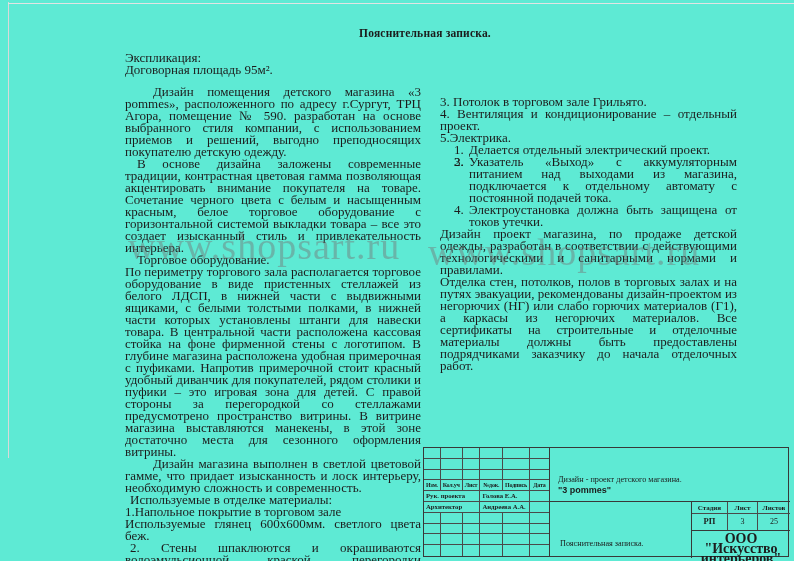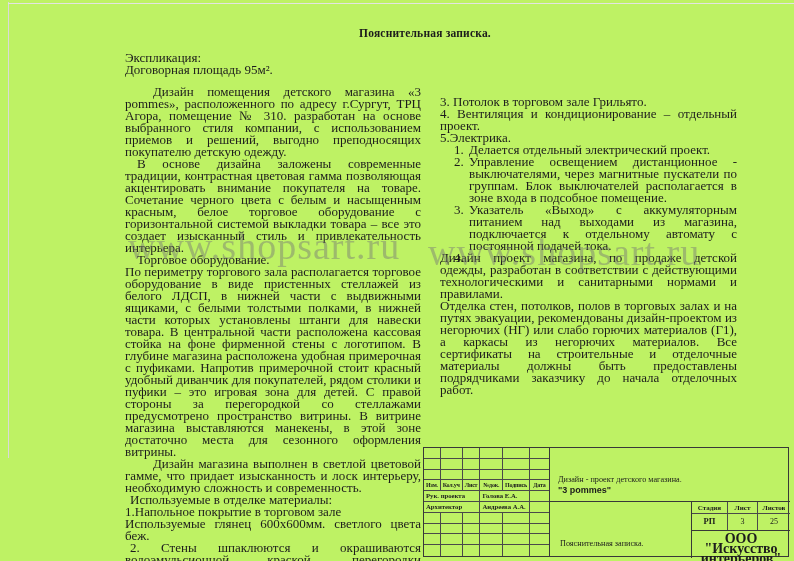--- a/index.html
+++ b/index.html
@@ -1,18 +1,18 @@
 <!DOCTYPE html>
 <html><head>
 <meta charset="utf-8">
 <style>
   html,body{margin:0;padding:0;}
   body{width:794px;height:561px;background:#ffffff;overflow:hidden;
        font-family:"Liberation Serif", serif;color:#1c1c1c;}
-  .screen{position:relative;width:794px;height:561px;background:#bef264;}
+  .screen{position:relative;width:794px;height:561px;background:#5eead4;}
 
   
   .edge-left{position:absolute;left:8px;top:2px;width:1px;height:456px;background:#d9d9d9;}
   .edge-top{position:absolute;left:8px;top:3px;height:1px;right:0;background:#e3e3e3;}
 
   
   .doc-title{position:absolute;top:27px;left:110px;width:630px;text-align:center;
              font-size:11.5px;font-weight:bold;letter-spacing:.2px;}
 
   
@@ -76,21 +76,21 @@
 <div class="screen">
 
   <div class="edge-left"></div>
   <div class="edge-top"></div>
 
   <div class="doc-title">Пояснительная записка.</div>
 
   <div class="col col-left">
     <p class="p">Экспликация:</p>
     <p class="p">Договорная площадь 95м².</p>
-    <p class="p gap-above ind-lg">Дизайн помещения детского магазина «3 pommes», расположенного по адресу г.Сургут, ТРЦ Агора, помещение № 310. разработан на основе выбранного стиля компании, с использованием приемов и решений, выгодно преподносящих покупателю детскую одежду.</p>
+    <p class="p gap-above ind-lg">Дизайн помещения детского магазина «3 pommes», расположенного по адресу г.Сургут, ТРЦ Агора, помещение № 590. разработан на основе выбранного стиля компании, с использованием приемов и решений, выгодно преподносящих покупателю детскую одежду.</p>
     <p class="p ind-md">В основе дизайна заложены современные традиции, контрастная цветовая гамма позволяющая акцентировать внимание покупателя на товаре. Сочетание черного цвета с белым и насыщенным красным, белое торговое оборудование с горизонтальной системой выкладки товара – все это создает изысканный стиль и привлекательность интерьера.</p>
     <p class="p ind-md">Торговое оборудование.</p>
     <p class="p">По периметру торгового зала располагается торговое оборудование в виде пристенных стеллажей из белого ЛДСП, в нижней части с выдвижными ящиками, с белыми толстыми полками, в нижней части которых установлены штанги для навески товара. В центральной части расположена кассовая стойка на фоне фирменной стены с логотипом. В глубине магазина расположена удобная примерочная с пуфиками. Напротив примерочной стоит красный удобный диванчик для покупателей, рядом столики и пуфики – это игровая зона для детей. С правой стороны за перегородкой со стеллажами предусмотрено пространство витрины. В витрине магазина выставляются манекены, в этой зоне достаточно места для сезонного оформления витрины.</p>
     <p class="p ind-lg">Дизайн магазина выполнен в светлой цветовой гамме, что придает изысканность и лоск интерьеру, необходимую сложность и современность.</p>
     <p class="p ind-sm">Используемые в отделке материалы:</p>
     <p class="p">1.Напольное покрытие в торговом зале</p>
     <p class="p">Используемые глянец 600х600мм. светлого цвета беж.</p>
     <p class="p ind-sm">2. Стены шпаклюются и окрашиваются водоэмульсионной краской, перегородки изготавливаются из металлического каркаса с обшивкой гипсокартонном в 2 слоя с дальнейшей обработкой и покраской водоэмульсионной краской, по технологии тиги кнауф. Перегородки на которые устанавливается торговое оборудование усиливаются см.проект.</p>
   </div>
 
@@ -98,28 +98,28 @@
     <p class="p">3. Потолок в торговом зале Грильято.</p>
     <p class="p">4. Вентиляция и кондиционирование – отдельный проект.</p>
     <p class="p">5.Электрика.</p>
     <div class="elist">
       <p class="p elist-item">
         <span class="elist-num">1.</span>
         <span>Делается отдельный электрический проект.</span>
       </p>
       <p class="p elist-item">
         <span class="elist-num">2.</span>
-        <span>Управление освещением дистанционное - выключателями, через магнитные пускатели по группам. Блок выключателей располагается в зоне входа в подсобное помещение.</span>
       </p>
       <p class="p elist-item">
         <span class="elist-num">3.</span>
         <span>Указатель «Выход» с аккумуляторным питанием над выходами из магазина, подключается к отдельному автомату с постоянной подачей тока.</span>
       </p>
       <p class="p elist-item">
         <span class="elist-num">4.</span>
+        <span>Электроустановка должна быть защищена от токов утечки.</span>
       </p>
     </div>
     <p class="p">Дизайн проект магазина, по продаже детской одежды, разработан в соответствии с действующими технологическими и санитарными нормами и правилами.</p>
     <p class="p">Отделка стен, потолков, полов в торговых залах и на путях эвакуации, рекомендованы дизайн-проектом из негорючих (НГ) или слабо горючих материалов (Г1), а каркасы из негорючих материалов. Все сертификаты на строительные и отделочные материалы должны быть предоставлены подрядчиками заказчику до начала отделочных работ.</p>
   </div>
 
   <div class="wm wm1">www.shopsart.ru</div>
   <div class="wm wm2">www.shopsart.ru</div>
 
   <div class="tb">

